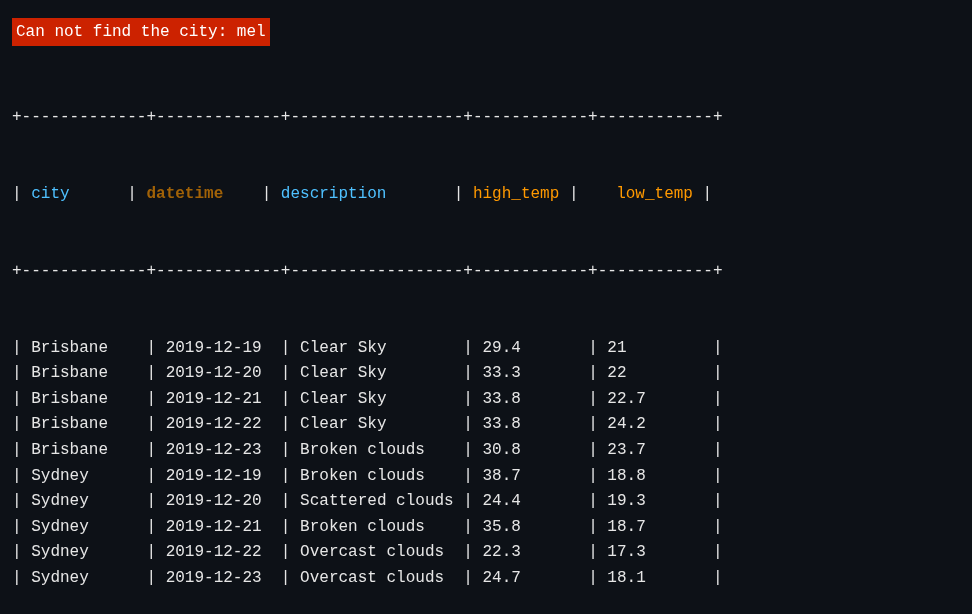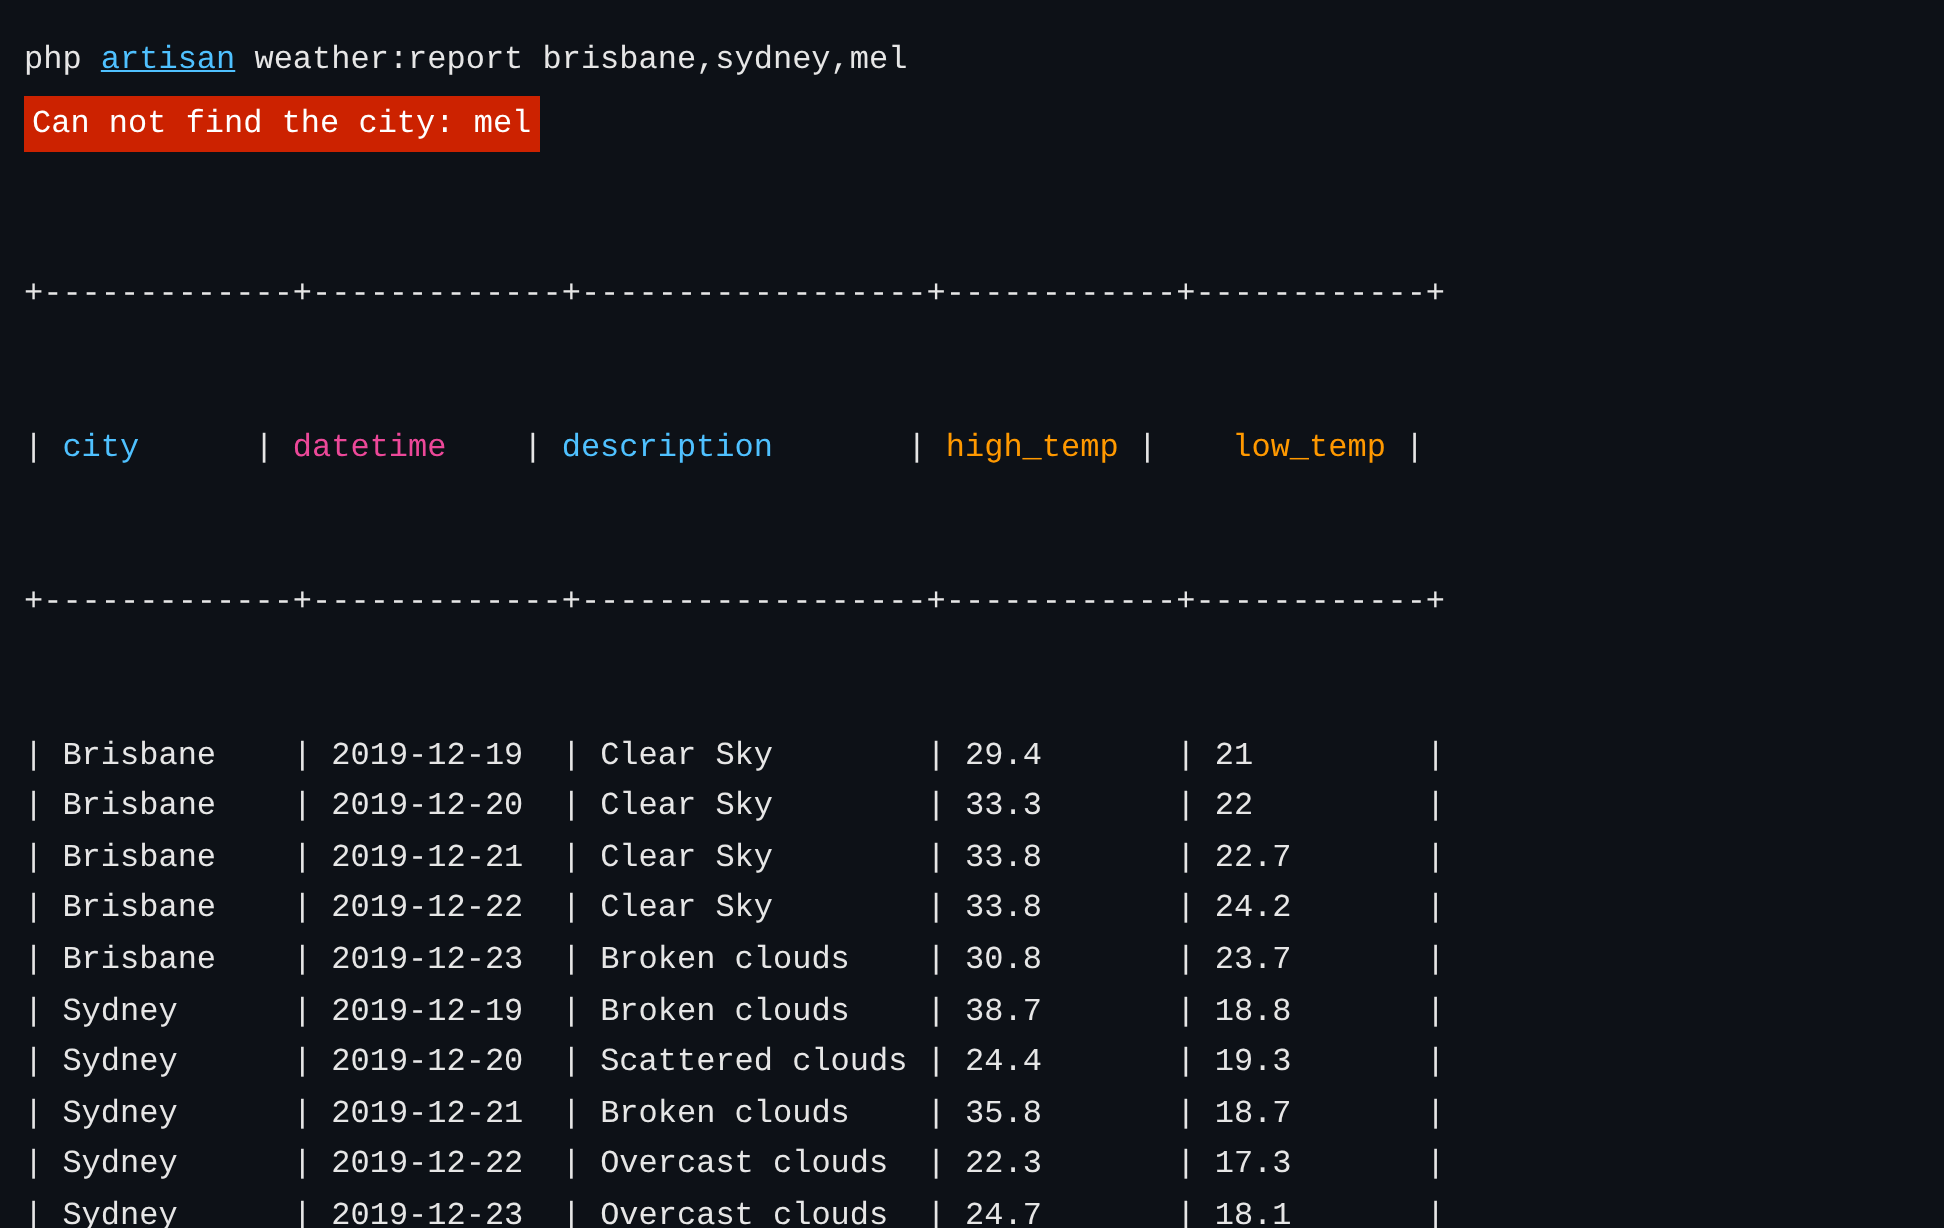--- a/index.html
+++ b/index.html
@@ -34,36 +34,35 @@
       display: inline-block;
       line-height: 1.5;
     }
 
     .table-container {
       white-space: pre;
       line-height: 1.6;
     }
     .separator { color: #e6e6e6; }
     .col-city { color: #4fc1ff; }
-    .col-datetime { color: #ec4899; }
+    .col-datetime { color: #a16207; font-weight: bold; }
     .col-description { color: #4fc1ff; }
     .col-high_temp { color: #ff9900; }
     .col-low_temp { color: #ff9900; margin-left: 28px; }
     .pipe { color: #e6e6e6; }
     .tbl-line {
       color: #e6e6e6;
       white-space: pre;
       line-height: 1.6;
     }
   </style>
 </head>
 <body>
 
 <div class="terminal">
-  <div class="command-line"><span class="cmd-php">php </span><span class="cmd-artisan">artisan</span><span class="cmd-rest"> weather:report brisbane,sydney,mel</span></div>
   <div><span class="error-line">Can not find the city: mel</span></div>
 
   <div class="table-container">
     <div class="tbl-line separator">+-------------+-------------+------------------+------------+------------+</div>
     <div class="tbl-line"><span class="pipe">| </span><span class="col-city">city</span><span class="pipe">      | </span><span class="col-datetime">datetime</span><span class="pipe">    | </span><span class="col-description">description</span><span class="pipe">       | </span><span class="col-high_temp">high_temp</span><span class="pipe"> | </span><span class="col-low_temp">low_temp</span><span class="pipe"> |</span></div>
     <div class="tbl-line separator">+-------------+-------------+------------------+------------+------------+</div>
     <div id="table-rows"><div class="tbl-line"><span style="color:#e6e6e6">| </span><span style="color:#e6e6e6">Brisbane   </span><span style="color:#e6e6e6"> | </span><span style="color:#e6e6e6">2019-12-19 </span><span style="color:#e6e6e6"> | </span><span style="color:#e6e6e6">Clear Sky       </span><span style="color:#e6e6e6"> | </span><span style="color:#e6e6e6">29.4      </span><span style="color:#e6e6e6"> | </span><span style="color:#e6e6e6">21        </span><span style="color:#e6e6e6"> |</span></div><div class="tbl-line"><span style="color:#e6e6e6">| </span><span style="color:#e6e6e6">Brisbane   </span><span style="color:#e6e6e6"> | </span><span style="color:#e6e6e6">2019-12-20 </span><span style="color:#e6e6e6"> | </span><span style="color:#e6e6e6">Clear Sky       </span><span style="color:#e6e6e6"> | </span><span style="color:#e6e6e6">33.3      </span><span style="color:#e6e6e6"> | </span><span style="color:#e6e6e6">22        </span><span style="color:#e6e6e6"> |</span></div><div class="tbl-line"><span style="color:#e6e6e6">| </span><span style="color:#e6e6e6">Brisbane   </span><span style="color:#e6e6e6"> | </span><span style="color:#e6e6e6">2019-12-21 </span><span style="color:#e6e6e6"> | </span><span style="color:#e6e6e6">Clear Sky       </span><span style="color:#e6e6e6"> | </span><span style="color:#e6e6e6">33.8      </span><span style="color:#e6e6e6"> | </span><span style="color:#e6e6e6">22.7      </span><span style="color:#e6e6e6"> |</span></div><div class="tbl-line"><span style="color:#e6e6e6">| </span><span style="color:#e6e6e6">Brisbane   </span><span style="color:#e6e6e6"> | </span><span style="color:#e6e6e6">2019-12-22 </span><span style="color:#e6e6e6"> | </span><span style="color:#e6e6e6">Clear Sky       </span><span style="color:#e6e6e6"> | </span><span style="color:#e6e6e6">33.8      </span><span style="color:#e6e6e6"> | </span><span style="color:#e6e6e6">24.2      </span><span style="color:#e6e6e6"> |</span></div><div class="tbl-line"><span style="color:#e6e6e6">| </span><span style="color:#e6e6e6">Brisbane   </span><span style="color:#e6e6e6"> | </span><span style="color:#e6e6e6">2019-12-23 </span><span style="color:#e6e6e6"> | </span><span style="color:#e6e6e6">Broken clouds   </span><span style="color:#e6e6e6"> | </span><span style="color:#e6e6e6">30.8      </span><span style="color:#e6e6e6"> | </span><span style="color:#e6e6e6">23.7      </span><span style="color:#e6e6e6"> |</span></div><div class="tbl-line"><span style="color:#e6e6e6">| </span><span style="color:#e6e6e6">Sydney     </span><span style="color:#e6e6e6"> | </span><span style="color:#e6e6e6">2019-12-19 </span><span style="color:#e6e6e6"> | </span><span style="color:#e6e6e6">Broken clouds   </span><span style="color:#e6e6e6"> | </span><span style="color:#e6e6e6">38.7      </span><span style="color:#e6e6e6"> | </span><span style="color:#e6e6e6">18.8      </span><span style="color:#e6e6e6"> |</span></div><div class="tbl-line"><span style="color:#e6e6e6">| </span><span style="color:#e6e6e6">Sydney     </span><span style="color:#e6e6e6"> | </span><span style="color:#e6e6e6">2019-12-20 </span><span style="color:#e6e6e6"> | </span><span style="color:#e6e6e6">Scattered clouds</span><span style="color:#e6e6e6"> | </span><span style="color:#e6e6e6">24.4      </span><span style="color:#e6e6e6"> | </span><span style="color:#e6e6e6">19.3      </span><span style="color:#e6e6e6"> |</span></div><div class="tbl-line"><span style="color:#e6e6e6">| </span><span style="color:#e6e6e6">Sydney     </span><span style="color:#e6e6e6"> | </span><span style="color:#e6e6e6">2019-12-21 </span><span style="color:#e6e6e6"> | </span><span style="color:#e6e6e6">Broken clouds   </span><span style="color:#e6e6e6"> | </span><span style="color:#e6e6e6">35.8      </span><span style="color:#e6e6e6"> | </span><span style="color:#e6e6e6">18.7      </span><span style="color:#e6e6e6"> |</span></div><div class="tbl-line"><span style="color:#e6e6e6">| </span><span style="color:#e6e6e6">Sydney     </span><span style="color:#e6e6e6"> | </span><span style="color:#e6e6e6">2019-12-22 </span><span style="color:#e6e6e6"> | </span><span style="color:#e6e6e6">Overcast clouds </span><span style="color:#e6e6e6"> | </span><span style="color:#e6e6e6">22.3      </span><span style="color:#e6e6e6"> | </span><span style="color:#e6e6e6">17.3      </span><span style="color:#e6e6e6"> |</span></div><div class="tbl-line"><span style="color:#e6e6e6">| </span><span style="color:#e6e6e6">Sydney     </span><span style="color:#e6e6e6"> | </span><span style="color:#e6e6e6">2019-12-23 </span><span style="color:#e6e6e6"> | </span><span style="color:#e6e6e6">Overcast clouds </span><span style="color:#e6e6e6"> | </span><span style="color:#e6e6e6">24.7      </span><span style="color:#e6e6e6"> | </span><span style="color:#e6e6e6">18.1      </span><span style="color:#e6e6e6"> |</span></div></div>
     
   </div>
 </div>

